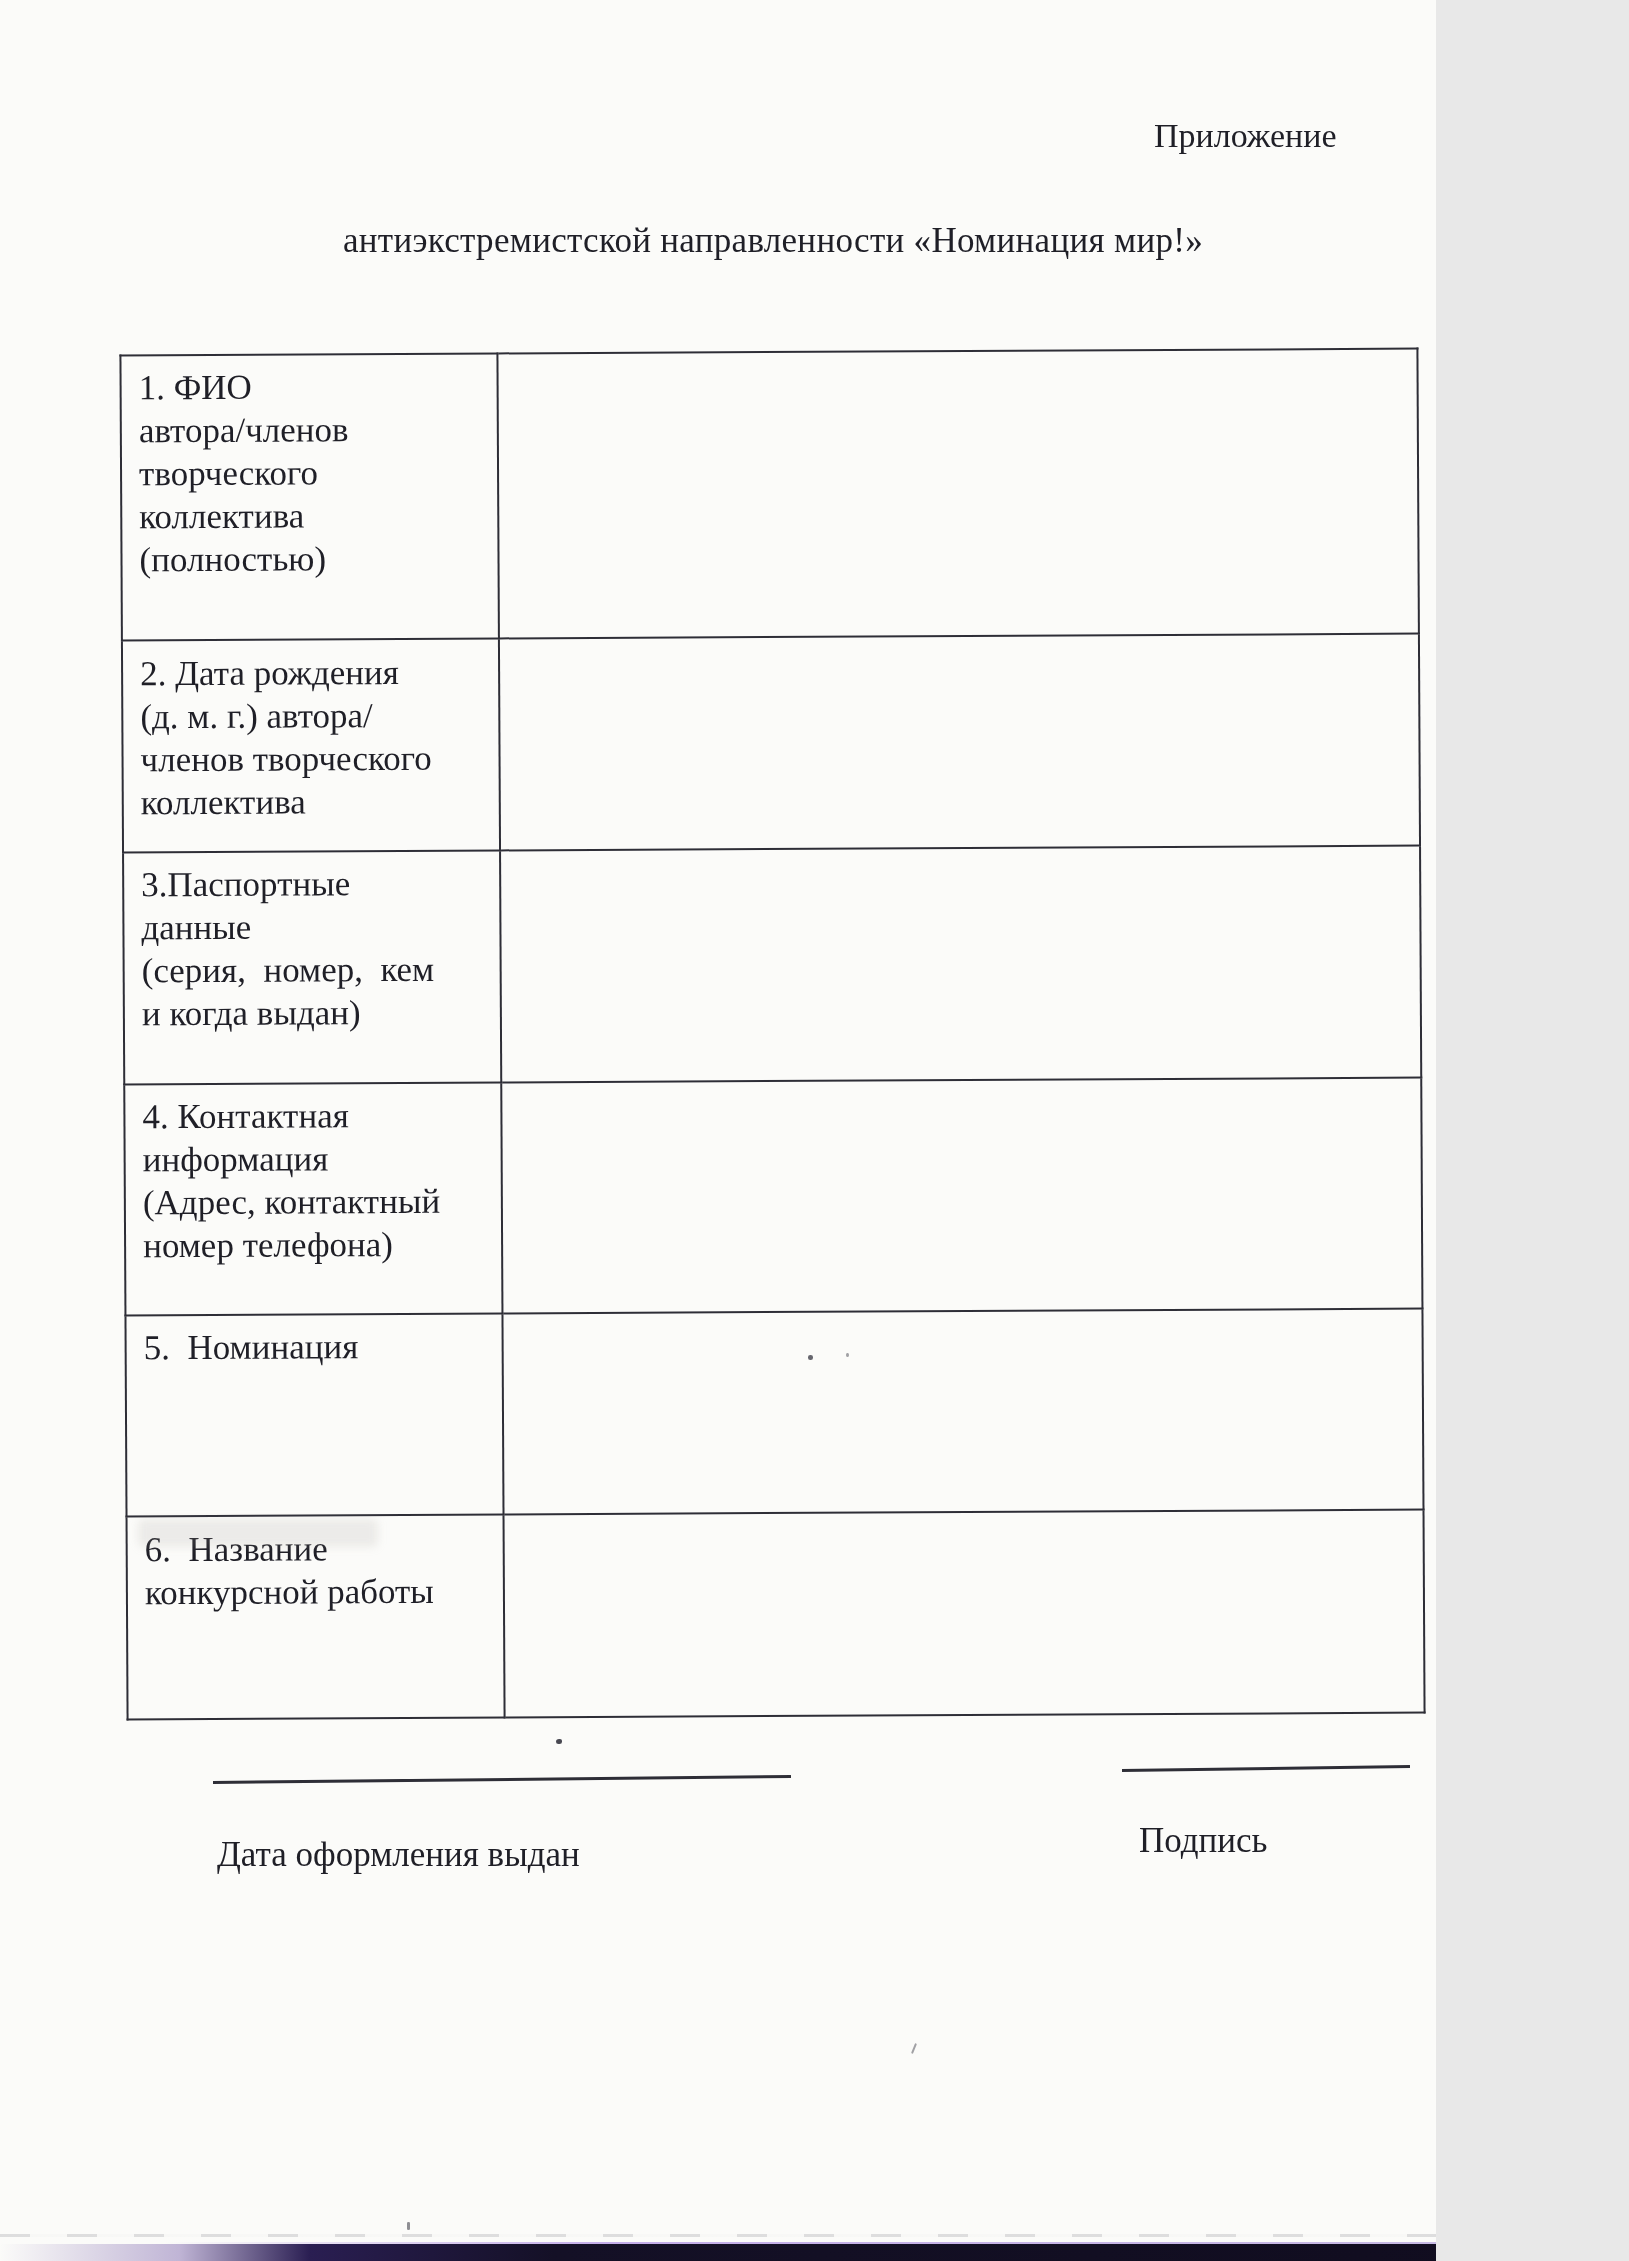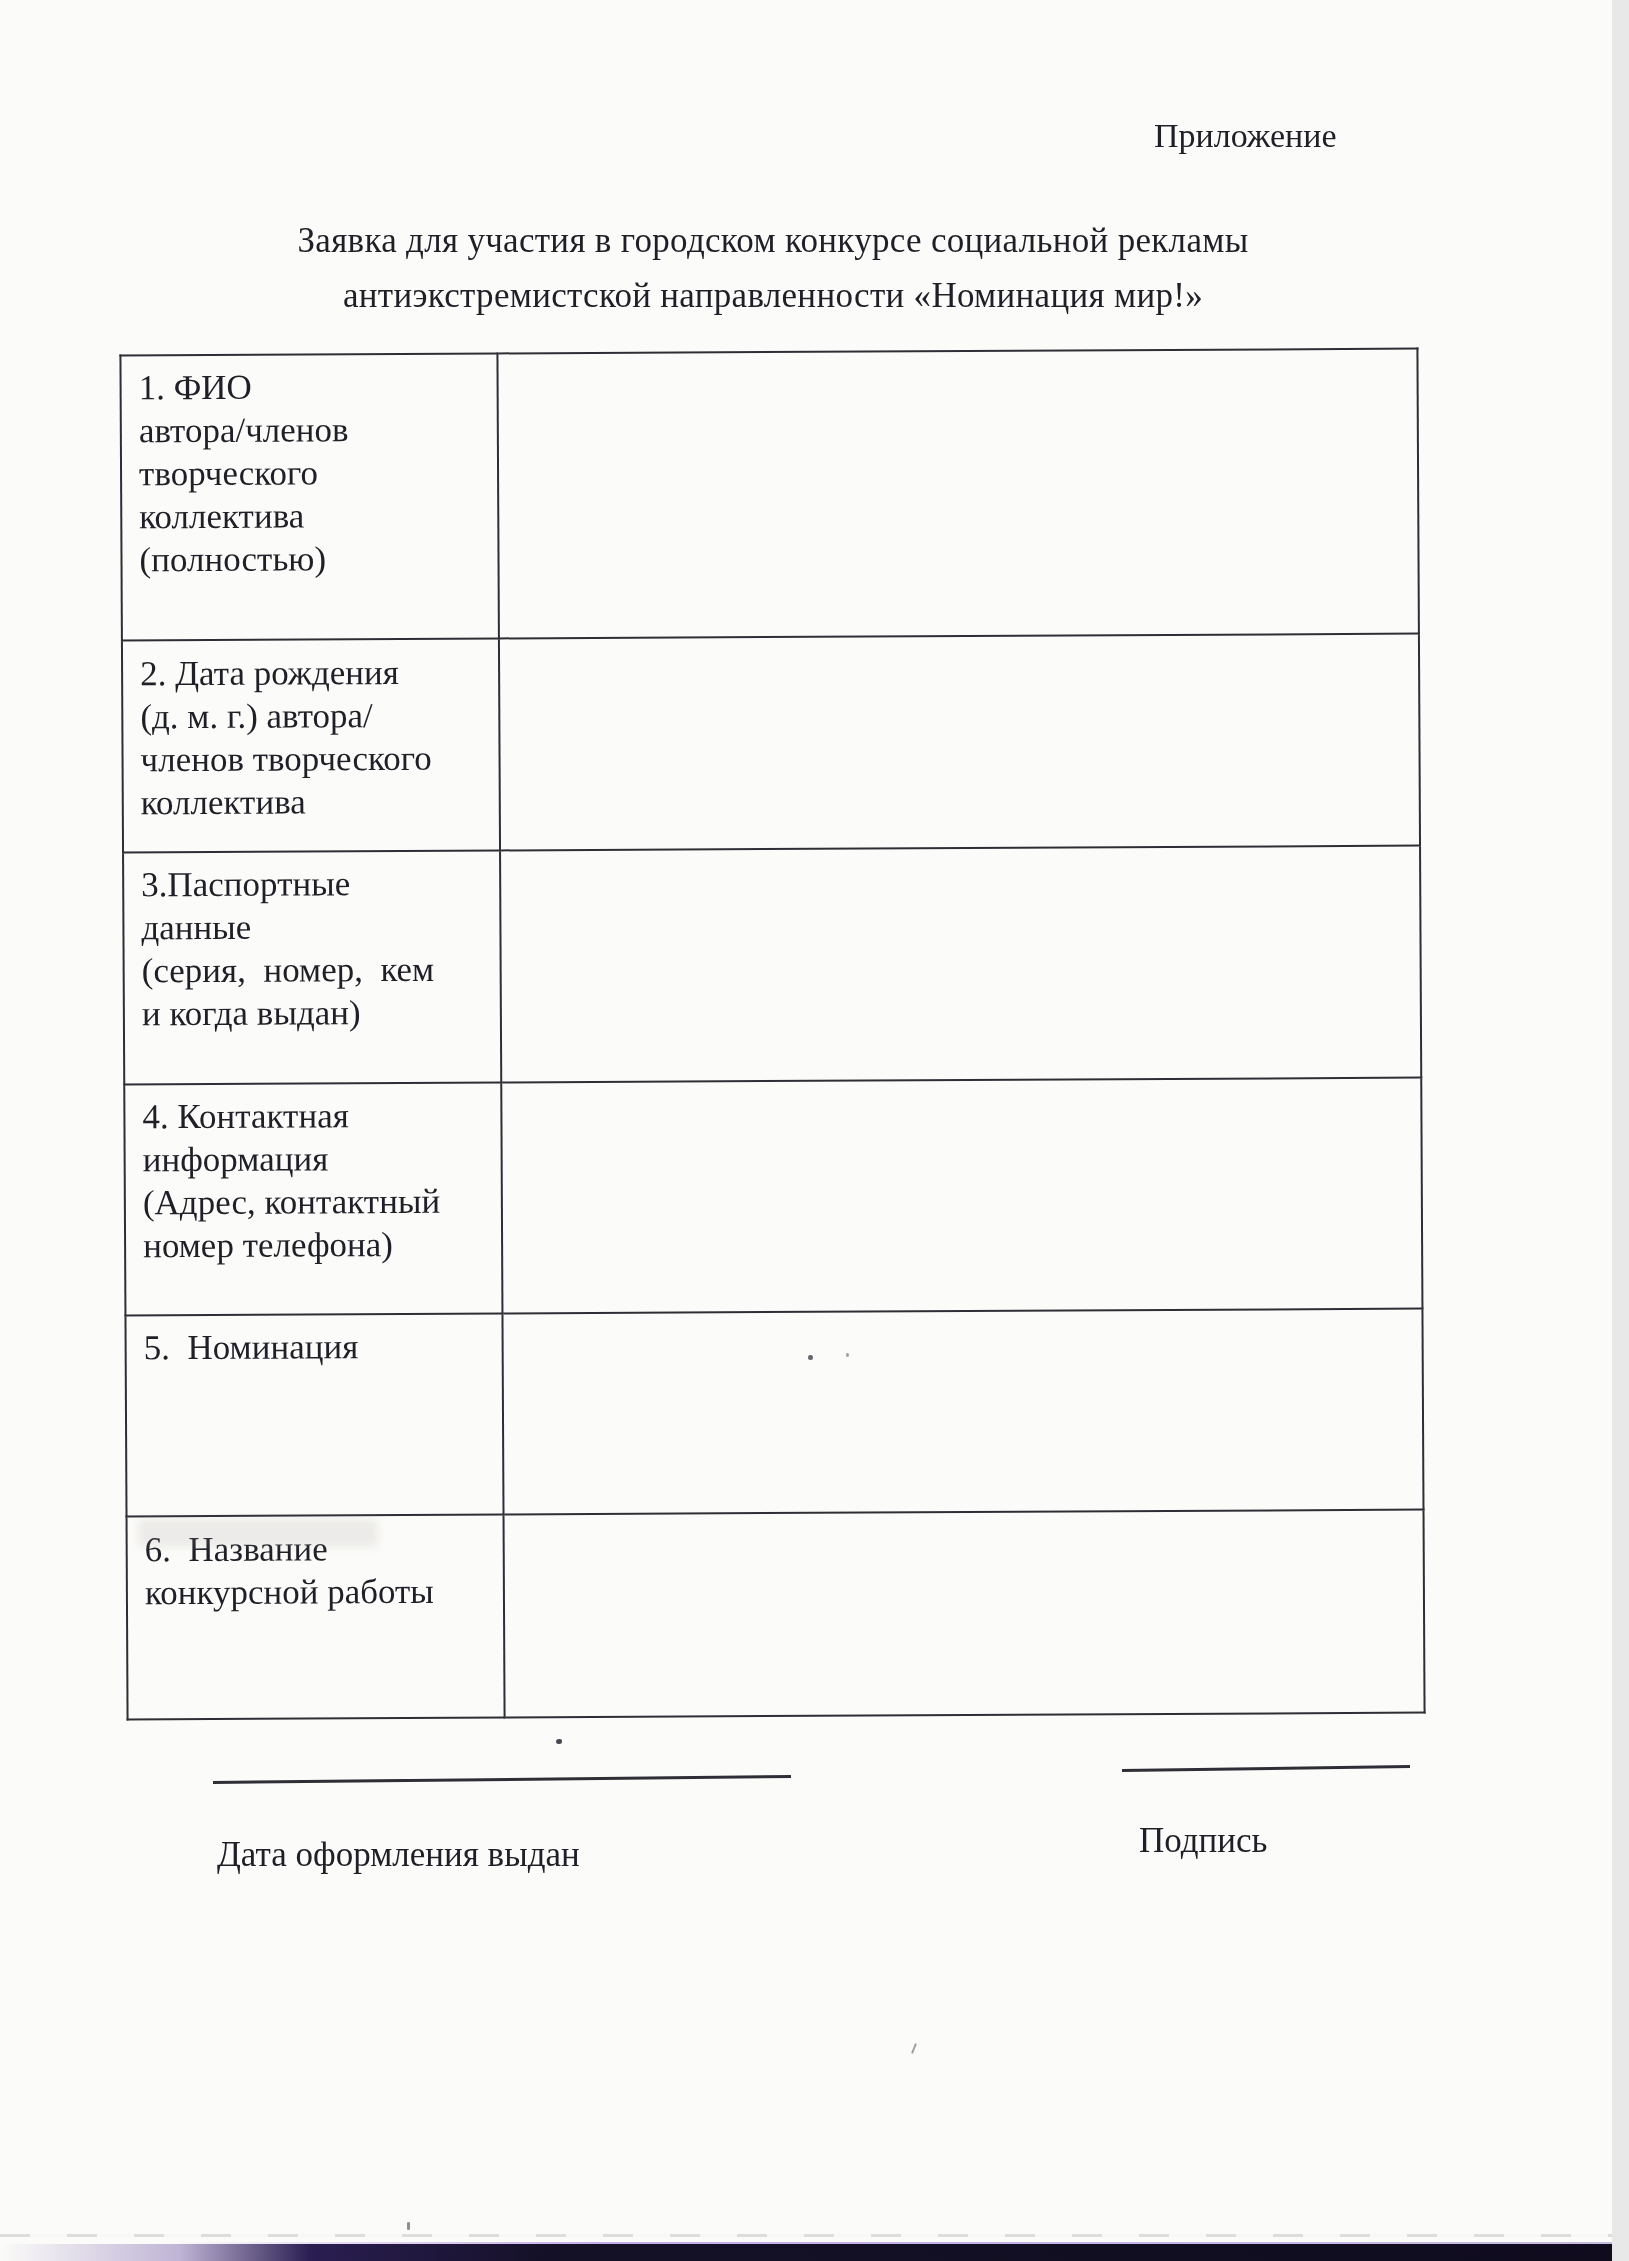--- a/index.html
+++ b/index.html
@@ -4,21 +4,21 @@
 <style>
   :root{
     --paper:#fbfbf9;
     --ink:#1f1f27;
     --table-line:#2e2e37;
     --scanner-strip:#141026;
   }
   html,body{margin:0;padding:0;background:#e8e8e8;}
   .page{
     position:relative;
-    width:1612px;height:2261px;
+    width:1436px;height:2261px;
     background:var(--paper);
     overflow:hidden;
     font-family:"Liberation Serif","DejaVu Serif",serif;
     color:var(--ink);
   }
   .corner-label{
     position:absolute;left:1154px;top:117px;
     font-size:34px;line-height:37px;white-space:nowrap;
   }
   .doc-title{
@@ -89,21 +89,20 @@
   }
 </style>
 </head>
 <body>
 
 <div class="page">
 
   <div class="corner-label">Приложение</div>
 
   <div class="doc-title">
-    <div>Заявка для участия в городском конкурсе социальной рекламы</div>
     <div>антиэкстремистской направленности «Номинация мир!»</div>
   </div>
 
   <table class="app-table">
     <tbody>
       <tr class="r1">
         <td class="label-cell">1. ФИО
 автора/членов
 творческого
 коллектива

